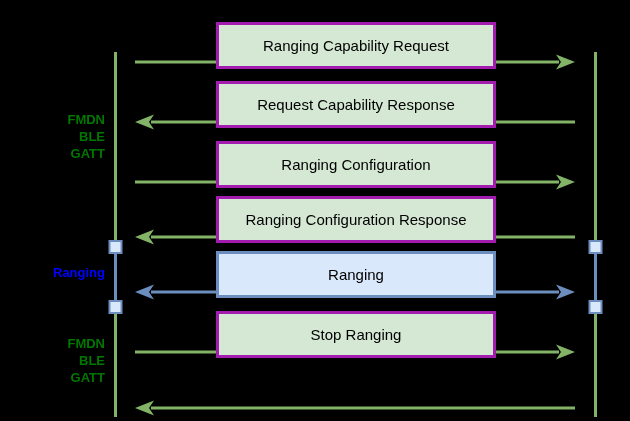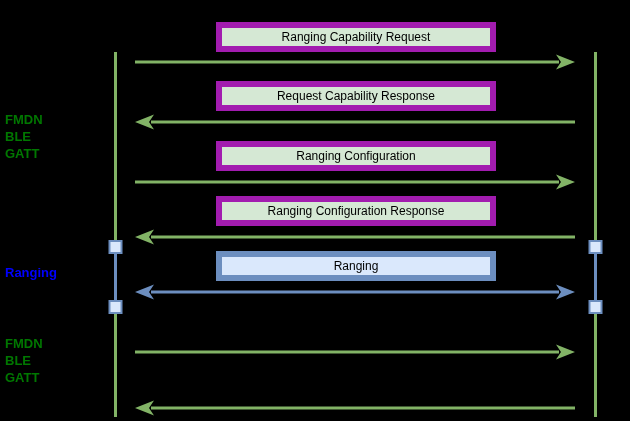--- a/index.html
+++ b/index.html
@@ -17,42 +17,42 @@
   }
   .svg-layer {
     position: absolute;
     left: 0;
     top: 0;
   }
   .msg-box {
     position: absolute;
     left: 216px;
     width: 280px;
-    height: 30px;
+    height: 47px;
     box-sizing: border-box;
     display: flex;
     align-items: center;
     justify-content: center;
     background: #d5e8d4;
-    border: 6px solid #a21caf;
+    border: 3px solid #a21caf;
     color: #000000;
-    font-size: 12px;
+    font-size: 15px;
     line-height: 14px;
     text-align: center;
     white-space: nowrap;
   }
   .msg-box.blue {
     background: #dae8fc;
     border-color: #6c8ebf;
   }
   .side-label {
     position: absolute;
     left: 5px;
     width: 100px;
-    text-align: left;
+    text-align: right;
     font-weight: bold;
     font-size: 13px;
     line-height: 17px;
   }
   .side-label.green { color: #007700; }
   .side-label.blue  { color: #0000ff; }
 </style>
 </head>
 <body>
 
@@ -109,20 +109,21 @@
     <rect x="109.5" y="301" width="12" height="12" stroke-width="2" fill="#dae8fc" stroke="#6c8ebf"></rect>
     <rect x="589.5" y="241" width="12" height="12" stroke-width="2" fill="#dae8fc" stroke="#6c8ebf"></rect>
     <rect x="589.5" y="301" width="12" height="12" stroke-width="2" fill="#dae8fc" stroke="#6c8ebf"></rect>
   </svg>
 
   <div class="msg-box" style="top:22px">Ranging Capability Request</div>
   <div class="msg-box" style="top:81px">Request Capability Response</div>
   <div class="msg-box" style="top:196px">Ranging Configuration Response</div>
   <div class="msg-box" style="top:141px">Ranging Configuration</div>
   <div class="msg-box blue" style="top:251px">Ranging</div>
+  <div class="msg-box" style="top:311px">Stop Ranging</div>
 
   <div class="side-label green" style="top:111px">
     <div>FMDN</div>
     <div>BLE</div>
     <div>GATT</div>
   </div>
 
   <div class="side-label blue" style="top:264px">
     <div>Ranging</div>
   </div>

